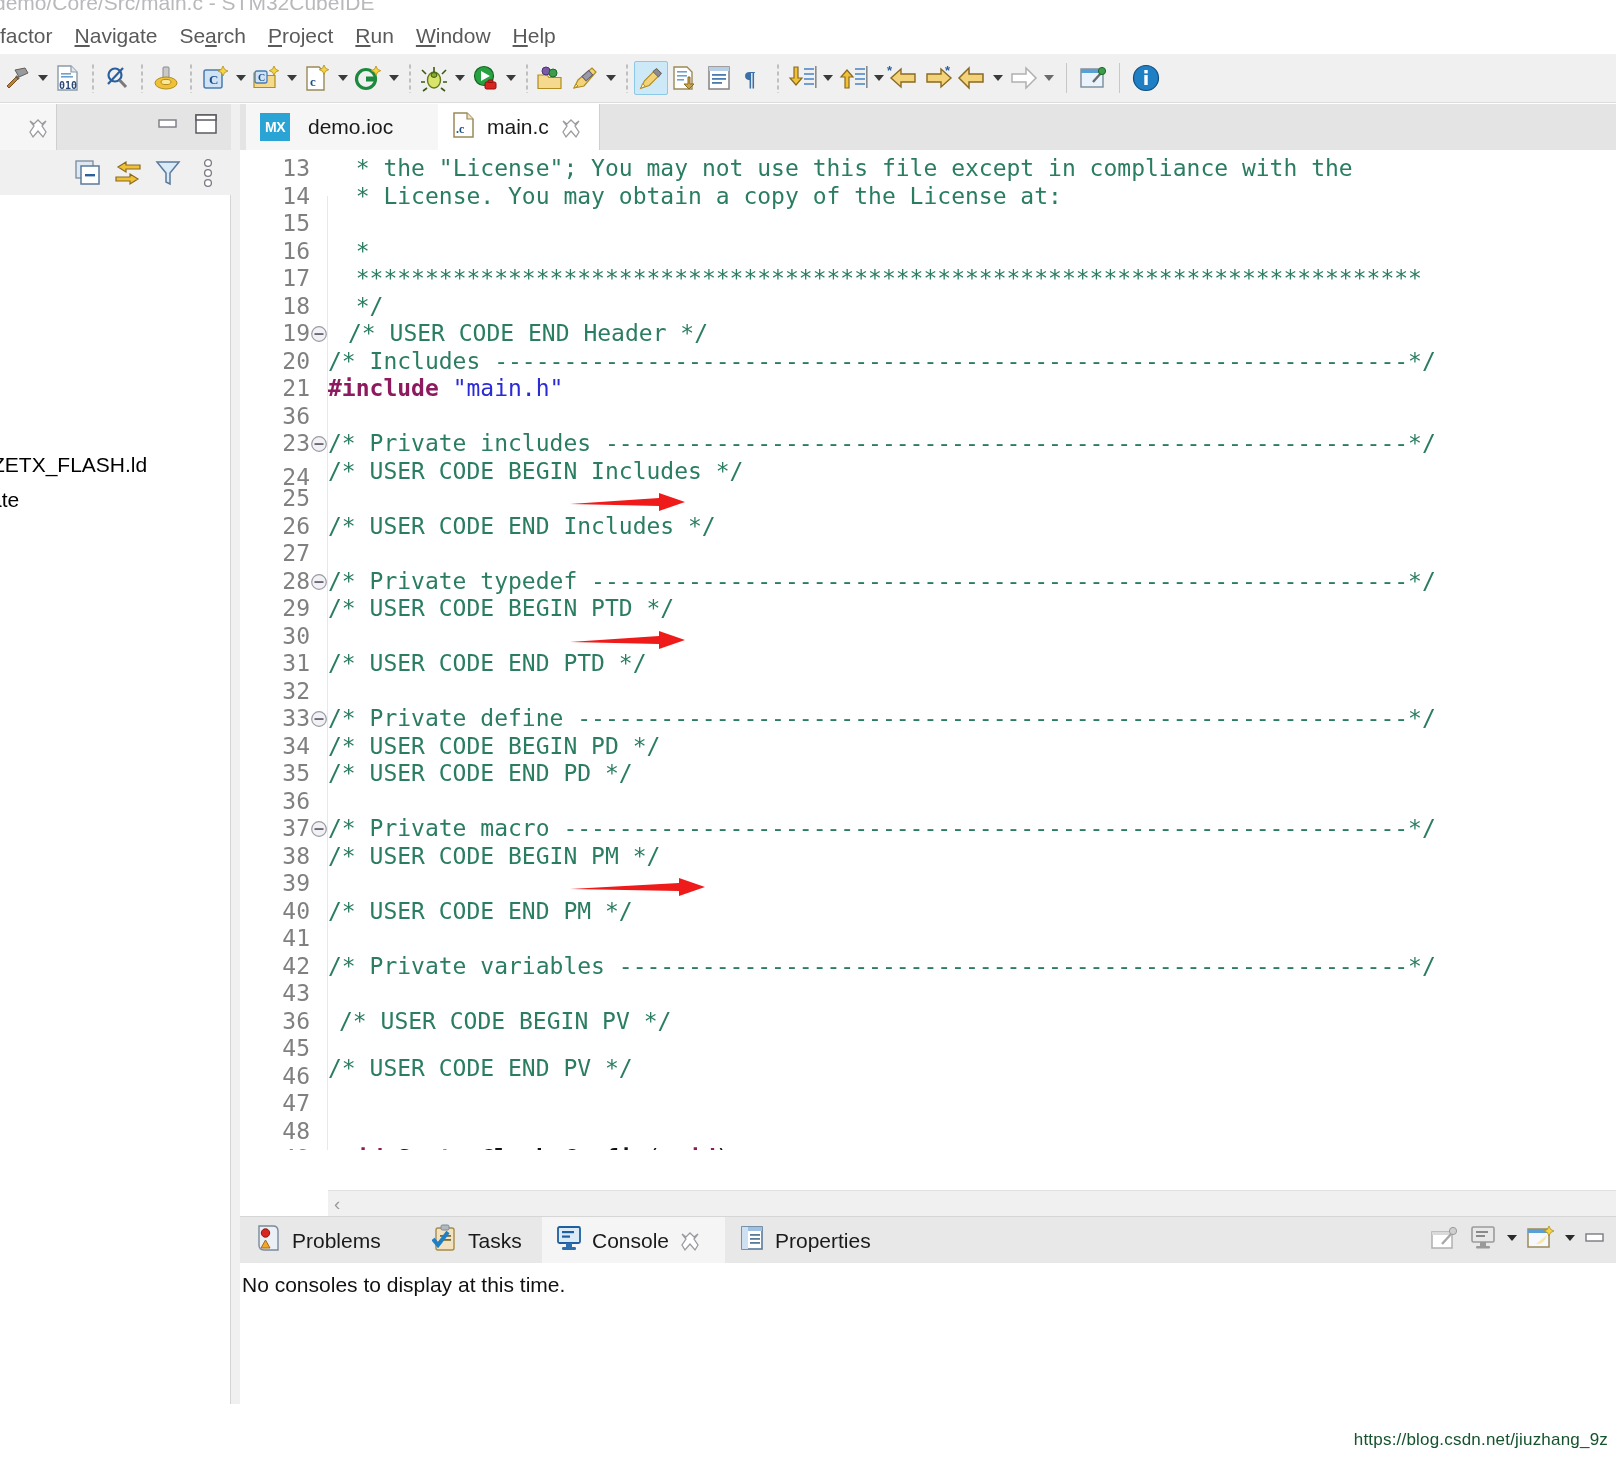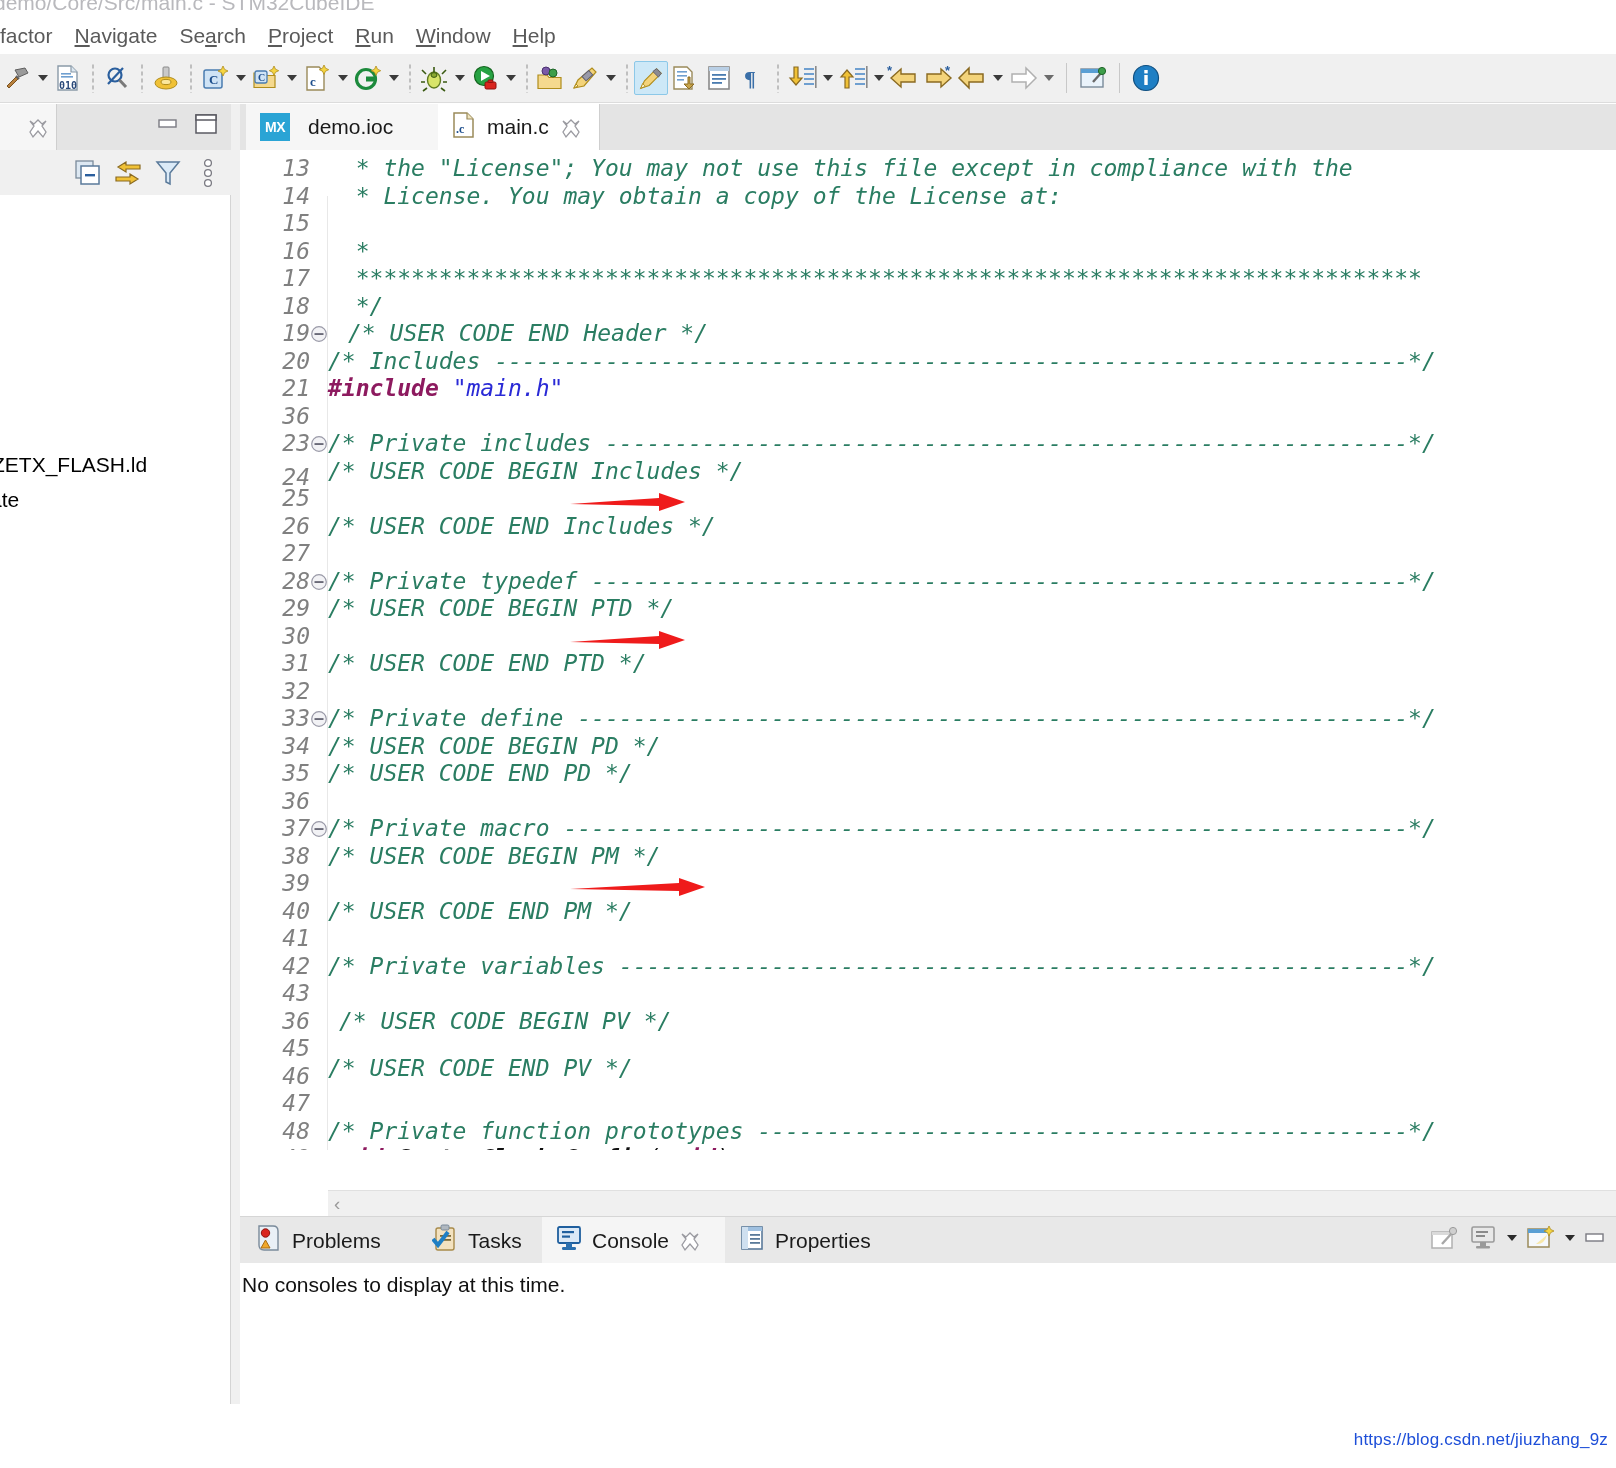--- a/index.html
+++ b/index.html
@@ -106,21 +106,21 @@
     width:19px; height:19px; position:relative; flex:none;
   }
   .mx-badge {
     width:30px; height:28px; background:#2aa4d5; color:#fff; font-size:14px; font-weight:bold;
     display:flex; align-items:center; justify-content:center; letter-spacing:-.5px;
     font-family:"Liberation Sans", sans-serif; flex:none;
   }
 
   .code-area {
     position:absolute; left:0; top:46px; width:1376px; height:1000px;
-    background:#ffffff; overflow:hidden;font-style:italic;
+    background:#ffffff; overflow:hidden;
   }
   .gutter-line { position:absolute; left:0; width:70px; text-align:right;
     font-family:"DejaVu Sans Mono", monospace; font-size:23px; color:#808080; }
   .fold { position:absolute; left:70px; width:18px; height:18px; }
   .codetext {
     position:absolute; left:88px; white-space:pre;
     font-family:"DejaVu Sans Mono", monospace; font-size:23px;
     letter-spacing:0px;
   }
   .c-com { color:#2a7d62; }
@@ -155,21 +155,21 @@
   .btab-tools { position:absolute; right:8px; top:4px; display:flex; align-items:center; gap:4px; }
   .bt-ico { width:34px; height:34px; display:flex; align-items:center; justify-content:center; }
   .bt-arrow { width:16px; height:34px; display:flex; align-items:center; justify-content:center; }
   .bt-arrow::after { content:""; width:0;height:0;
     border-left:5px solid transparent;border-right:5px solid transparent;border-top:6px solid #2a2a2a; }
   .bt-min { width:26px; height:34px; display:flex; align-items:center; justify-content:center; }
   .bbody { position:absolute; left:0; top:47px; width:1376px; height:205px; background:#fff; }
   .bmsg { position:absolute; left:2px; top:10px; font-size:21px; color:#111; }
 
   .watermark {
-    position:absolute; right:8px; bottom:18px; font-size:17px; color:#1d4ed8;
+    position:absolute; right:8px; bottom:18px; font-size:17px; color:#14532d;
     white-space:nowrap; letter-spacing:.2px;
   }
 </style>
 </head>
 <body>
 
 <div id="app">
 
   <div class="titlebar">
     <span class="title-text">demo/Core/Src/main.c - STM32CubeIDE</span>
@@ -606,21 +606,20 @@
         <div class="codetext" style="top: 830px;"></div>
         <div class="gutter-line" style="top: 857.5px;">36</div>
         <div class="codetext" style="top: 857.5px; margin-left: 11px;"><span class="c-com">/* USER CODE BEGIN PV */</span></div>
         <div class="gutter-line" style="top: 885px;">45</div>
         <div class="codetext" style="top: 885px;"></div>
         <div class="gutter-line" style="top: 912.5px;">46</div>
         <div class="codetext" style="top: 905px;"><span class="c-com">/* USER CODE END PV */</span></div>
         <div class="gutter-line" style="top: 940px;">47</div>
         <div class="codetext" style="top: 940px;"></div>
         <div class="gutter-line" style="top: 967.5px;">48</div>
-        <div class="codetext" style="top: 967.5px;"><span class="c-com">/* Private function prototypes -----------------------------------------------*/</span></div>
         <div class="gutter-line" style="top: 995px;">49</div>
         <div class="codetext" style="top: 995px;"><span class="c-kw">void </span><span class="c-fn">SystemClock_Config</span><span class="c-pl">(</span><span class="c-kw">void</span><span class="c-pl">);</span></div>
         <div class="arrow" style="left: 330px; top: 341px; width: 115px;">
           <svg width="115" height="26" viewBox="0 0 115 26">
             <path d="M0 13 L89 7 L89 2 L115 11 L89 20 L89 15 Z" fill="#ef1b1b"></path>
           </svg>
         </div>
         <div class="arrow" style="left: 330px; top: 478.5px; width: 115px;">
           <svg width="115" height="26" viewBox="0 0 115 26">
             <path d="M0 13 L89 7 L89 2 L115 11 L89 20 L89 15 Z" fill="#ef1b1b"></path>

